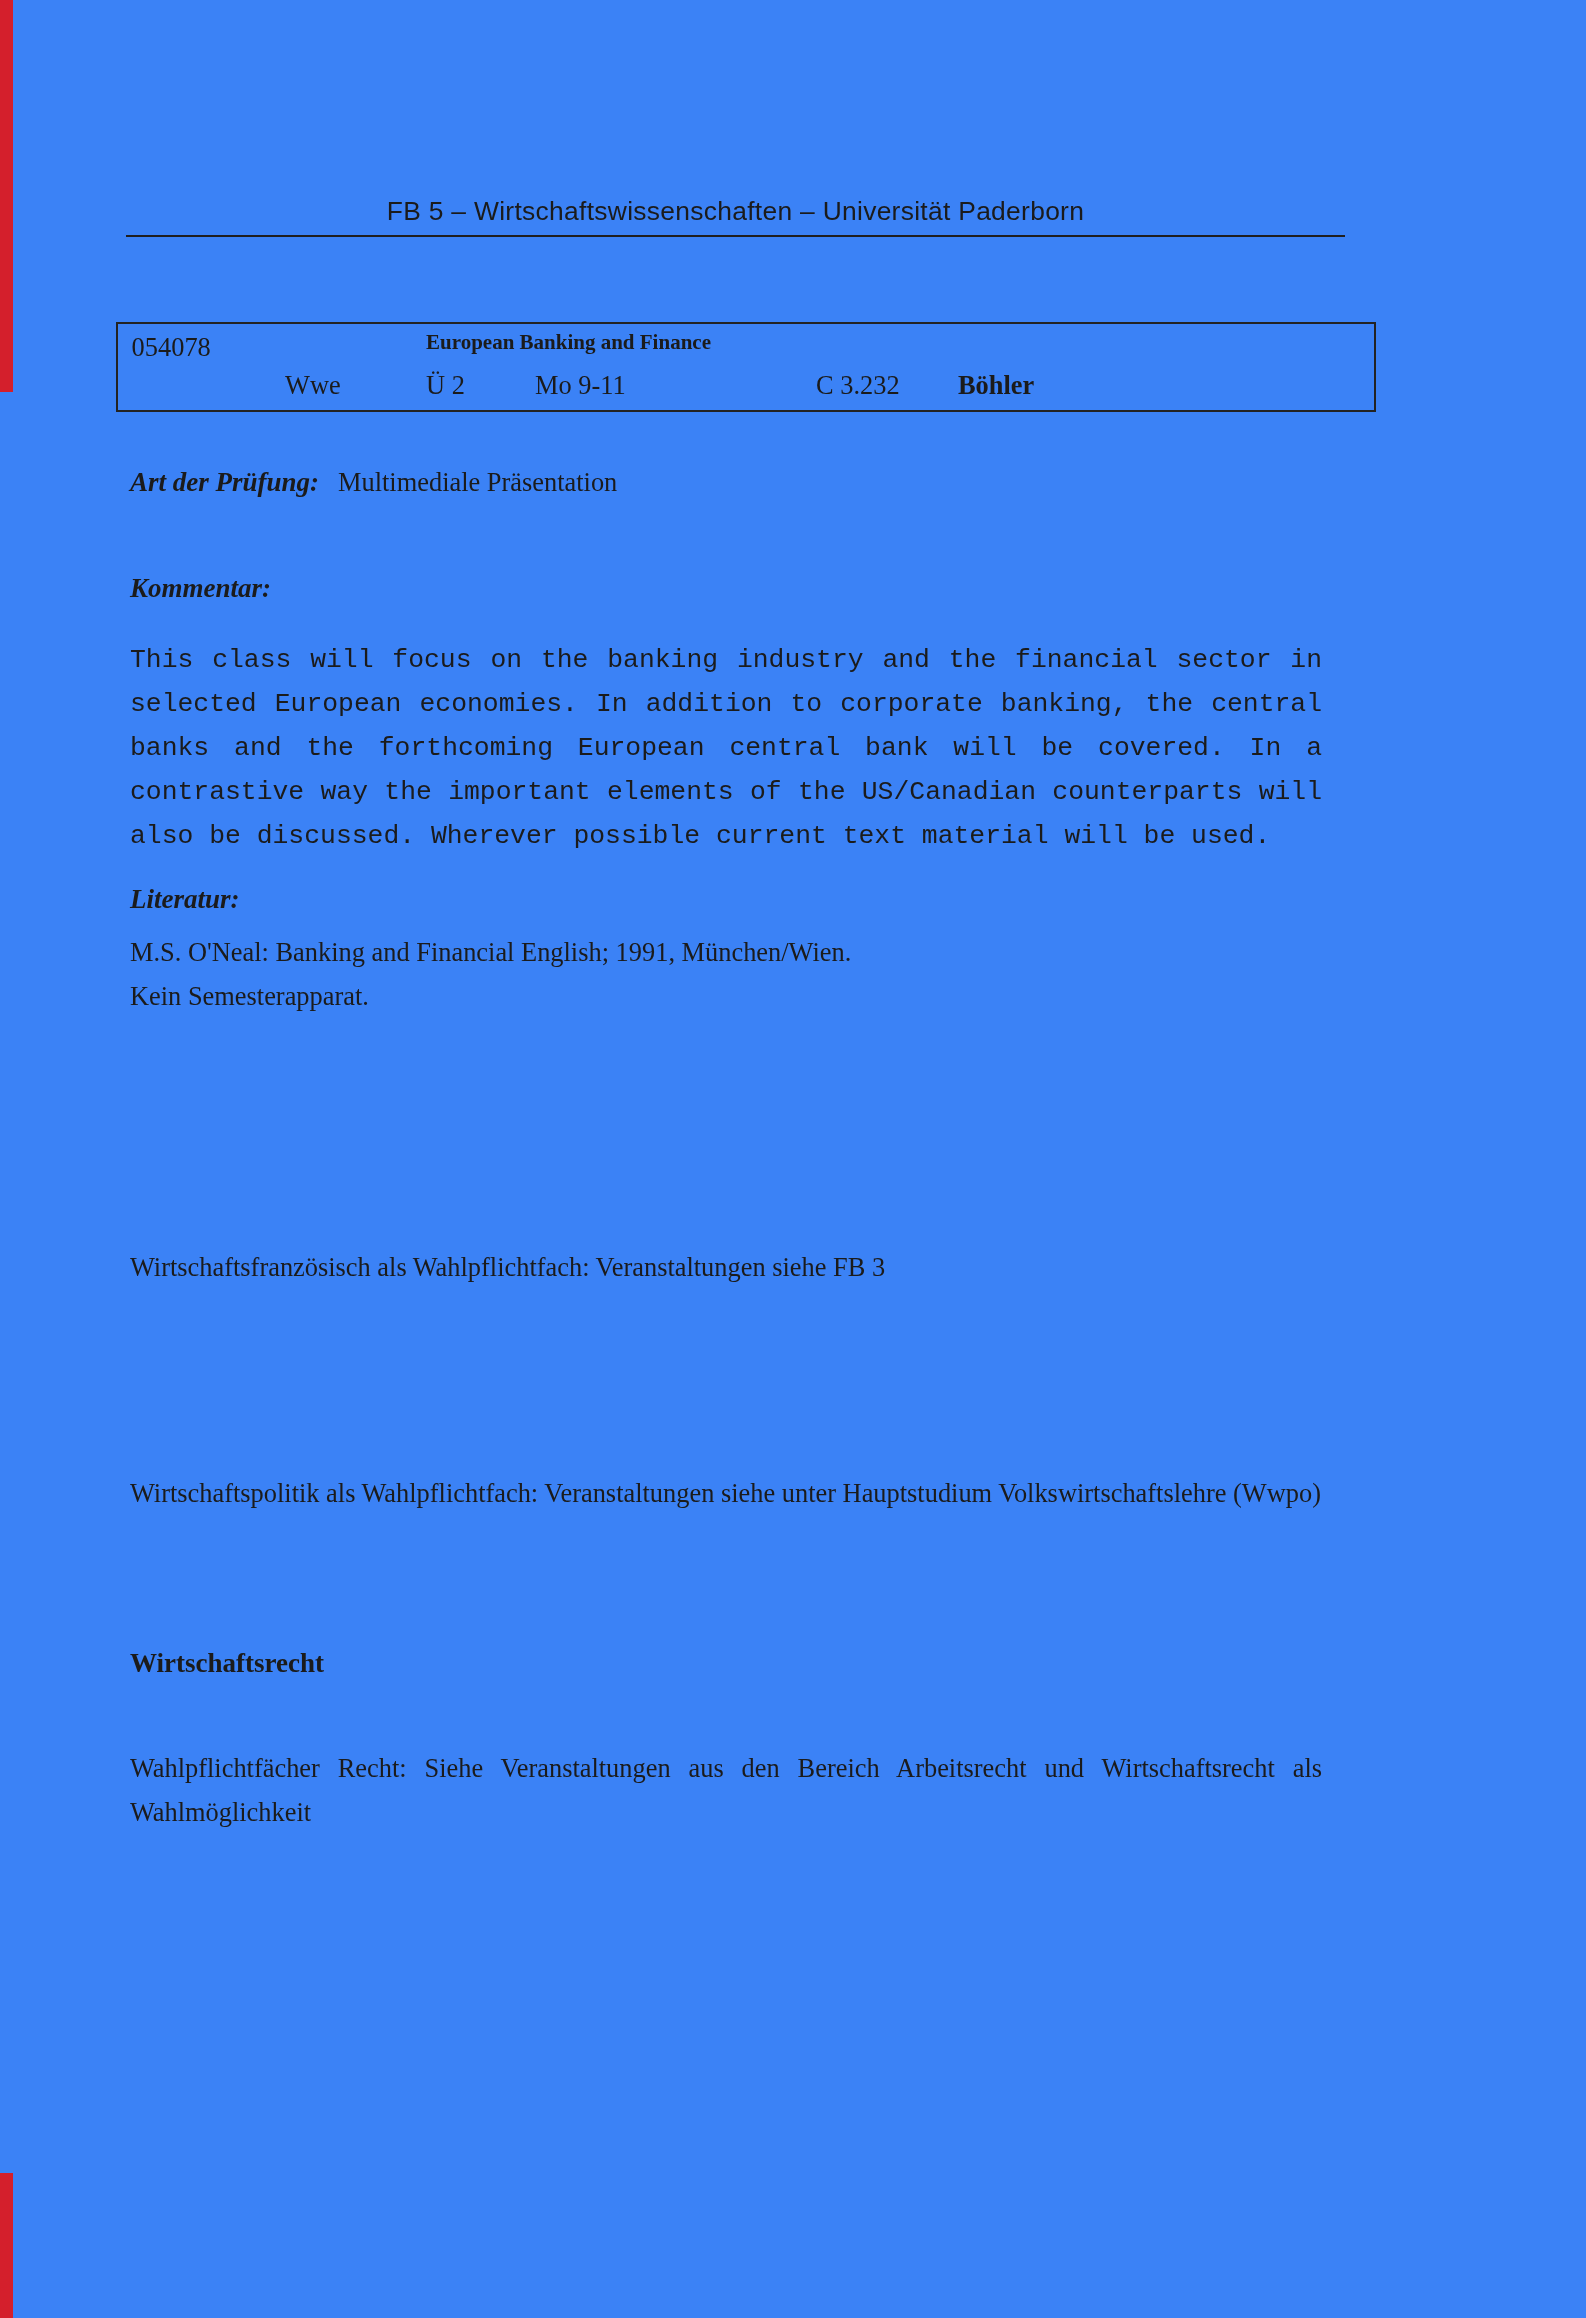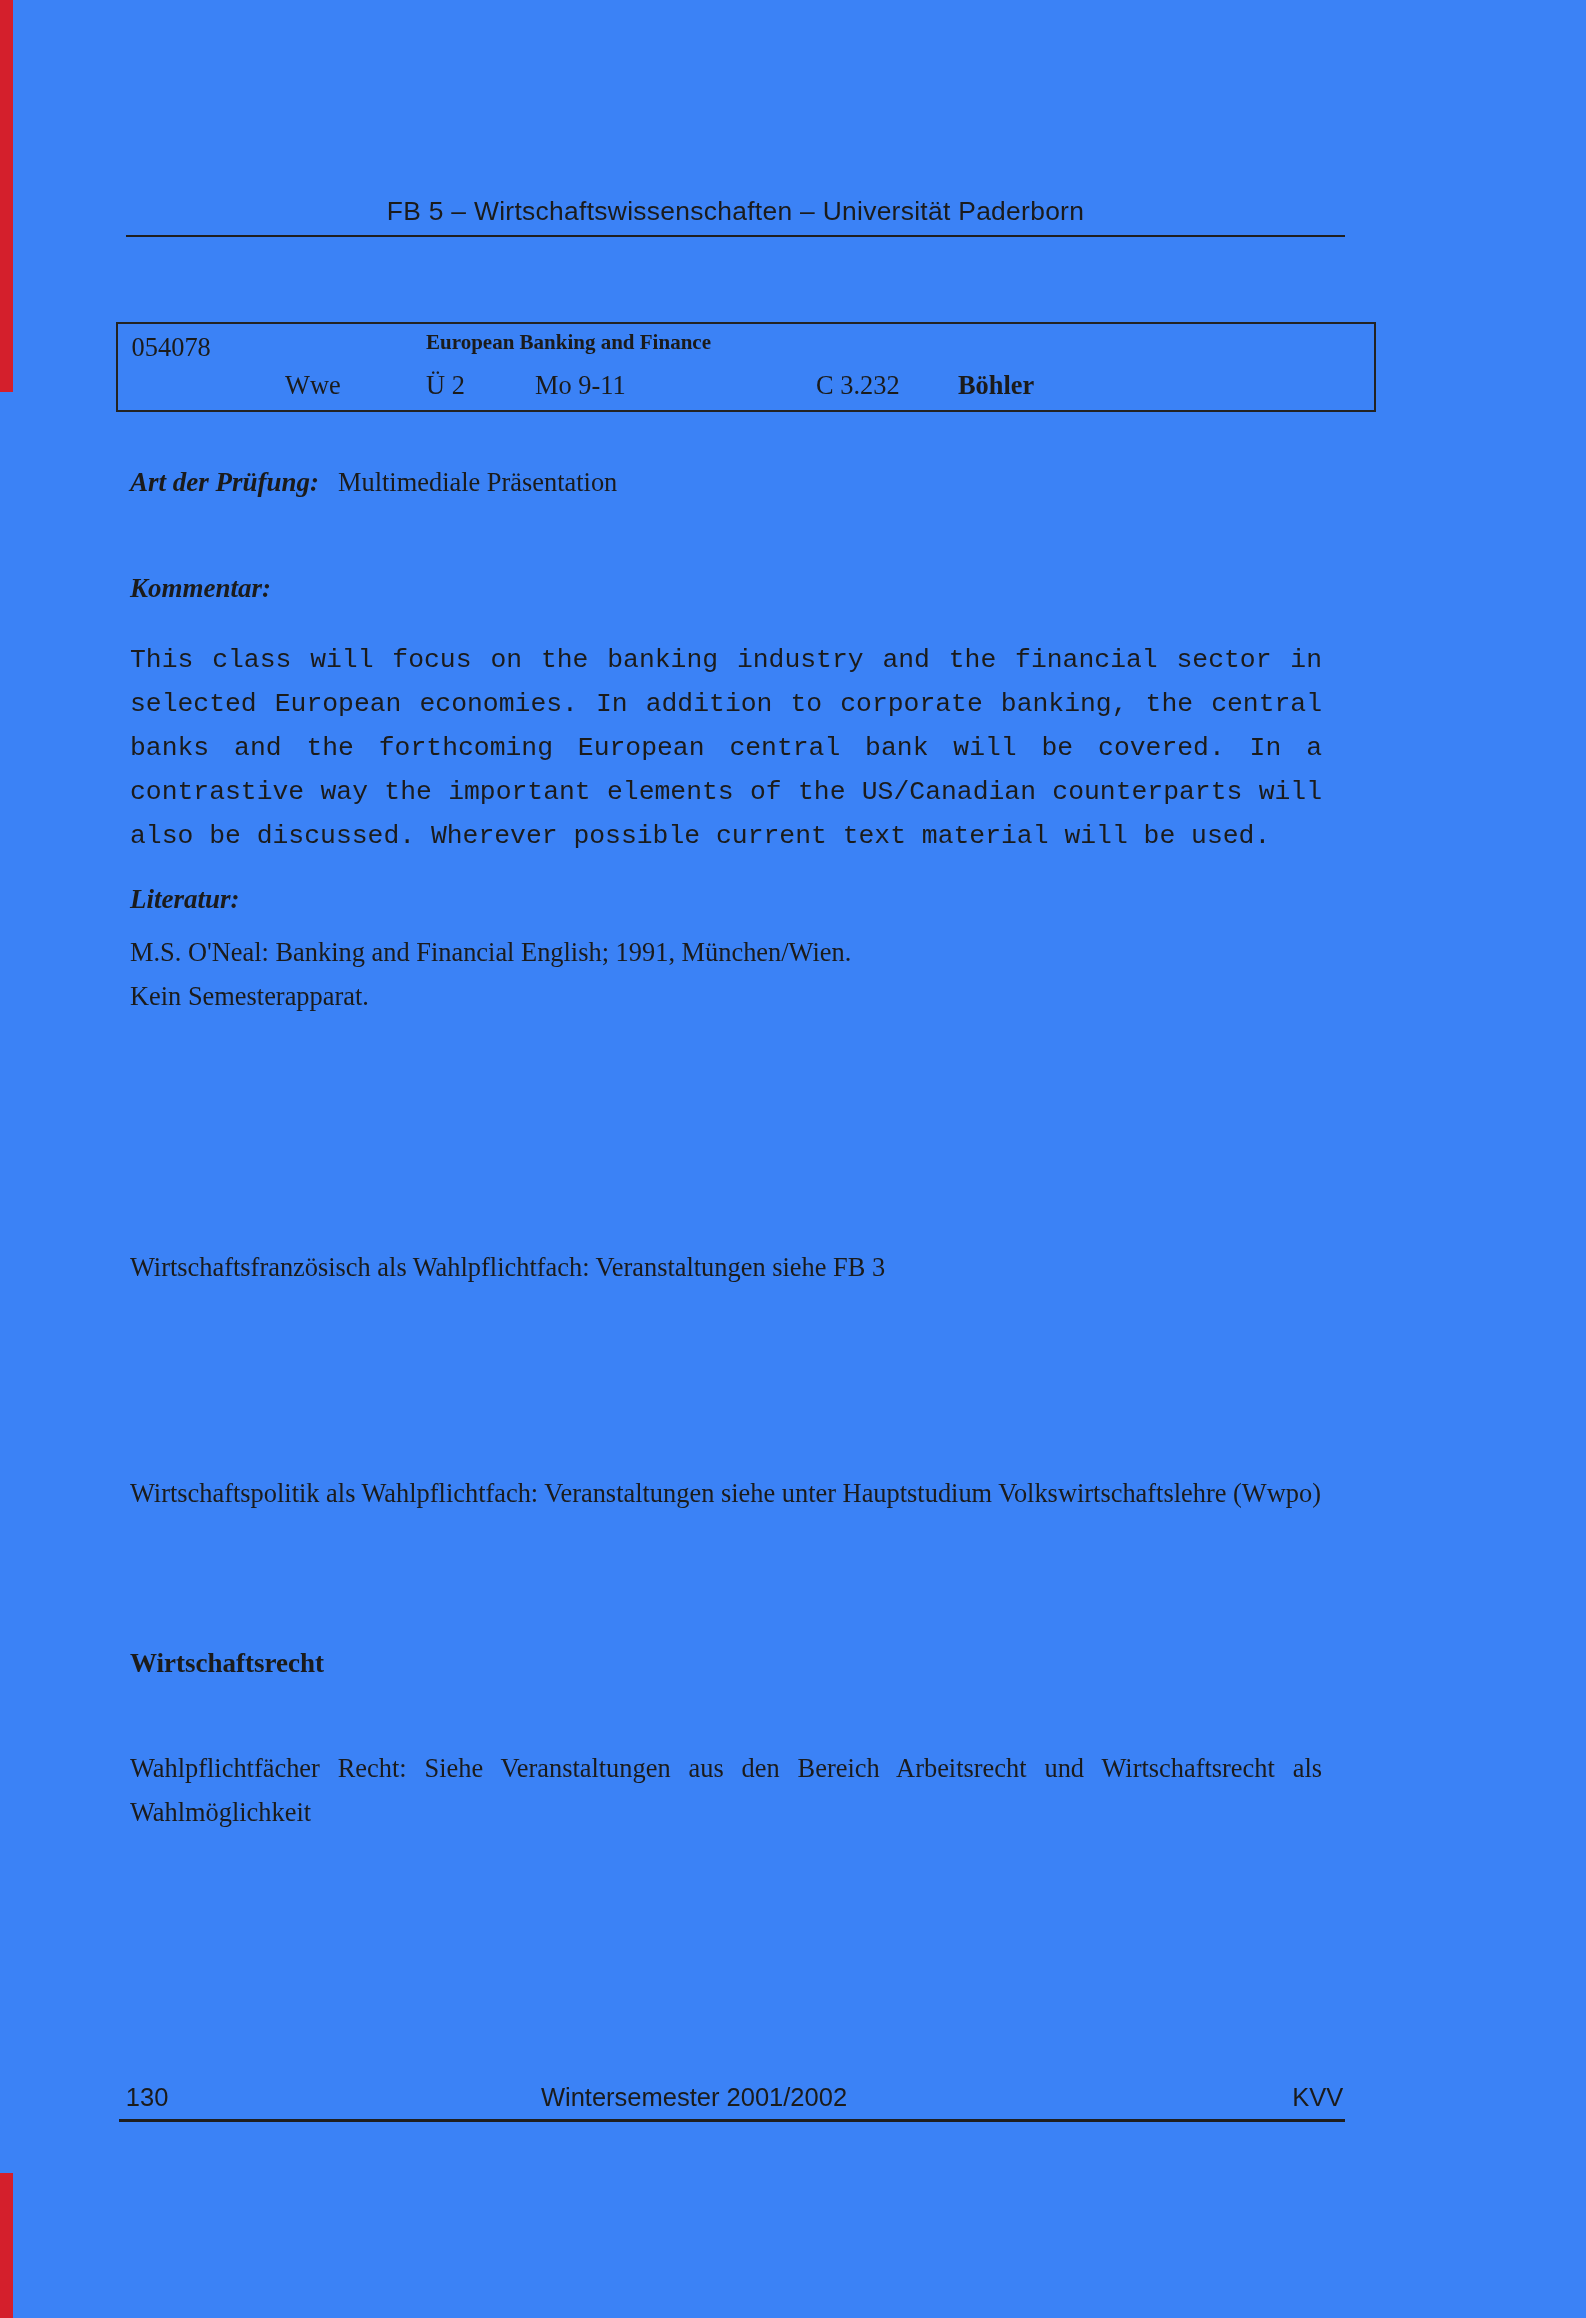--- a/index.html
+++ b/index.html
@@ -114,20 +114,15 @@
     <div>Kein Semesterapparat.</div>
   </div>
 
   <div class="abs sec1-t body-text">Wirtschaftsfranzösisch als Wahlpflichtfach: Veranstaltungen siehe FB 3</div>
 
   <div class="abs sec2-t body-text justify">Wirtschaftspolitik als Wahlpflichtfach: Veranstaltungen siehe unter Hauptstudium Volkswirtschaftslehre (Wwpo)</div>
 
   <div class="abs sec3-h sec-heading">Wirtschaftsrecht</div>
   <div class="abs sec3-t body-text justify">Wahlpflichtfächer Recht: Siehe Veranstaltungen aus den Bereich Arbeitsrecht und Wirtschaftsrecht als Wahlmöglichkeit</div>
 
-  <div class="doc-footer">
-    <span class="f-left">130</span>
-    <span class="f-center">Wintersemester 2001/2002</span>
-    <span class="f-right">KVV</span>
-  </div>
 
 </div>
 
 
 </body></html>

